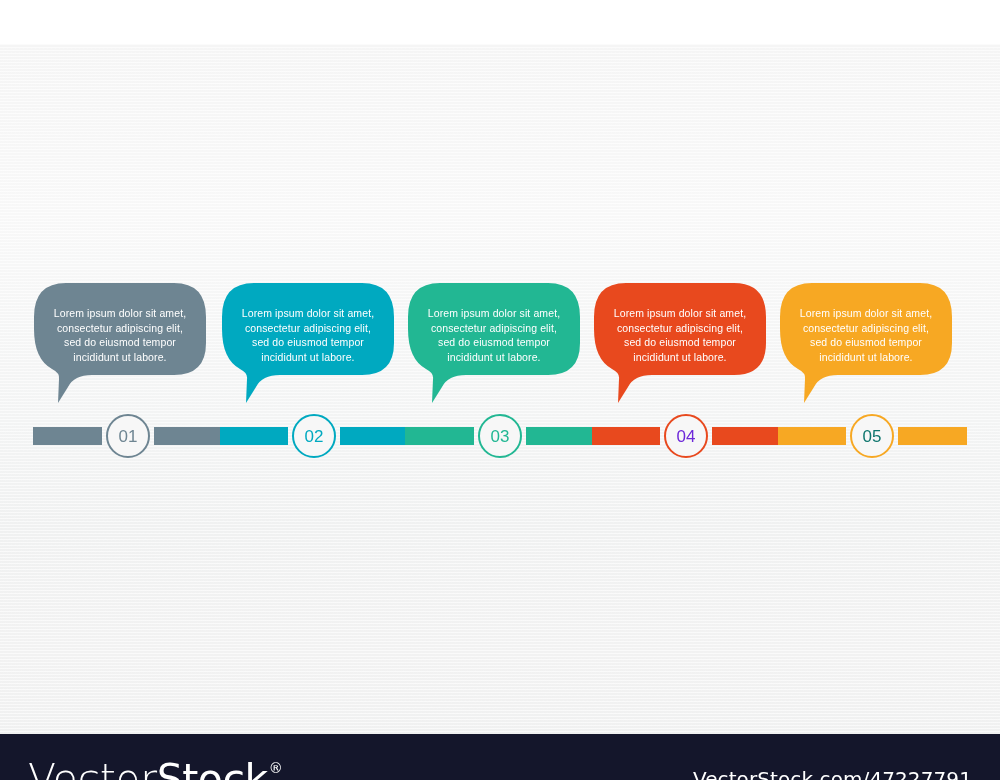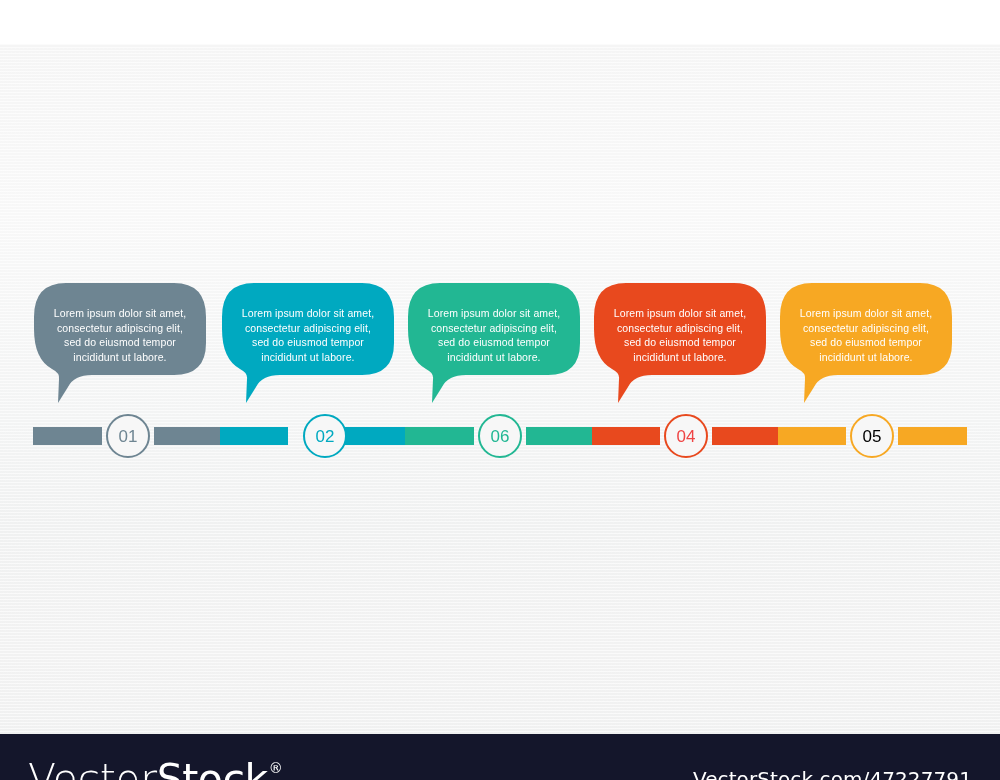--- a/index.html
+++ b/index.html
@@ -244,31 +244,31 @@
         <div class="bar-seg" style="left: 592px; width: 68px; background: rgb(232, 73, 30); top: 383px; height: 18px;"></div>
         <div class="bar-seg" style="left: 712px; width: 66px; background: rgb(232, 73, 30); top: 383px; height: 18px;"></div>
         <div class="bar-seg" style="left: 778px; width: 68px; background: rgb(247, 168, 35); top: 383px; height: 18px;"></div>
         <div class="bar-seg" style="left: 898px; width: 69px; background: rgb(247, 168, 35); top: 383px; height: 18px;"></div>
       </div>
 
     <div id="circles">
         <div class="step-circle" style="left: 106px; border-color: rgb(110, 133, 146); text-align: right;">
           <span class="step-num" style="color: rgb(110, 133, 146);">01</span>
         </div>
-        <div class="step-circle" style="left: 303px; border-color: rgb(0, 169, 192);">
+        <div class="step-circle" style="left: 292px; border-color: rgb(0, 169, 192);">
           <span class="step-num" style="color: rgb(0, 169, 192);">02</span>
         </div>
         <div class="step-circle" style="left: 478px; border-color: rgb(34, 183, 147);">
-          <span class="step-num" style="color: rgb(34, 183, 147);">06</span>
+          <span class="step-num" style="color: rgb(34, 183, 147);">03</span>
         </div>
         <div class="step-circle" style="left: 664px; border-color: rgb(232, 73, 30);">
-          <span class="step-num" style="color: #ef4444;">04</span>
+          <span class="step-num" style="color: #6d28d9;">04</span>
         </div>
         <div class="step-circle" style="left: 850px; border-color: rgb(247, 168, 35);">
-          <span class="step-num" style="color: #000000;">05</span>
+          <span class="step-num" style="color: #0f766e;">05</span>
         </div>
       </div>
 
   </div>
 
   <div id="footer">
     <div id="logo">
       <span id="logo-vector">Vector</span>
         <span id="logo-stock">Stock</span>
         <span id="logo-reg">®</span>

